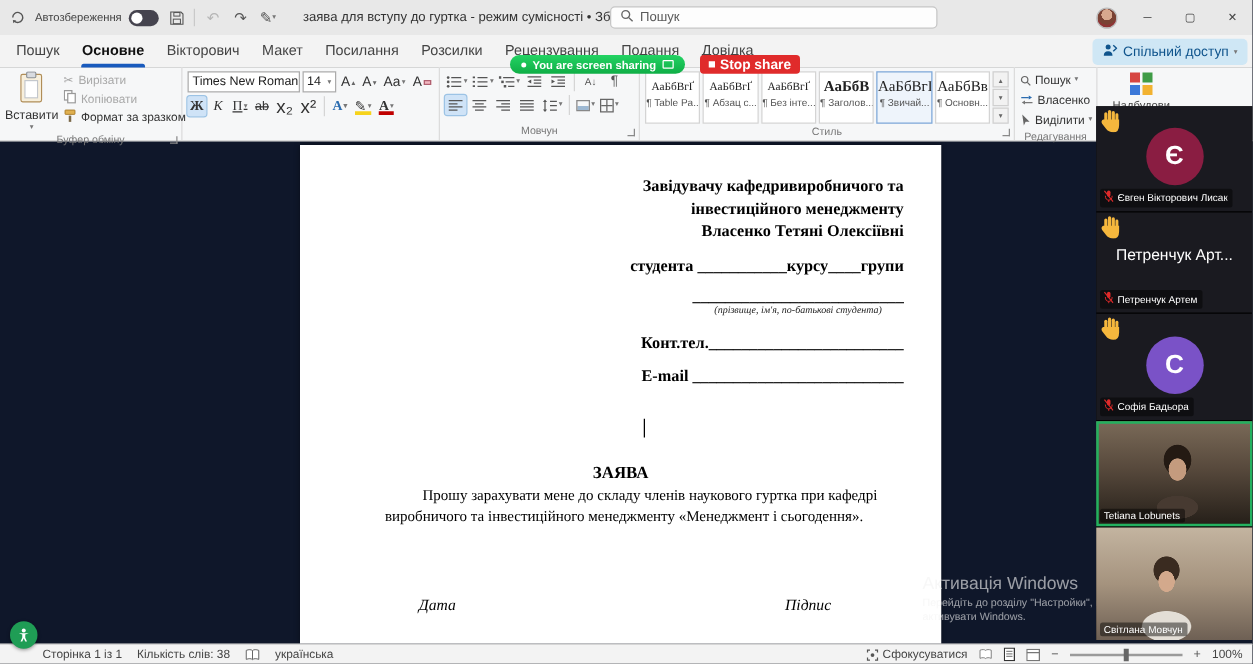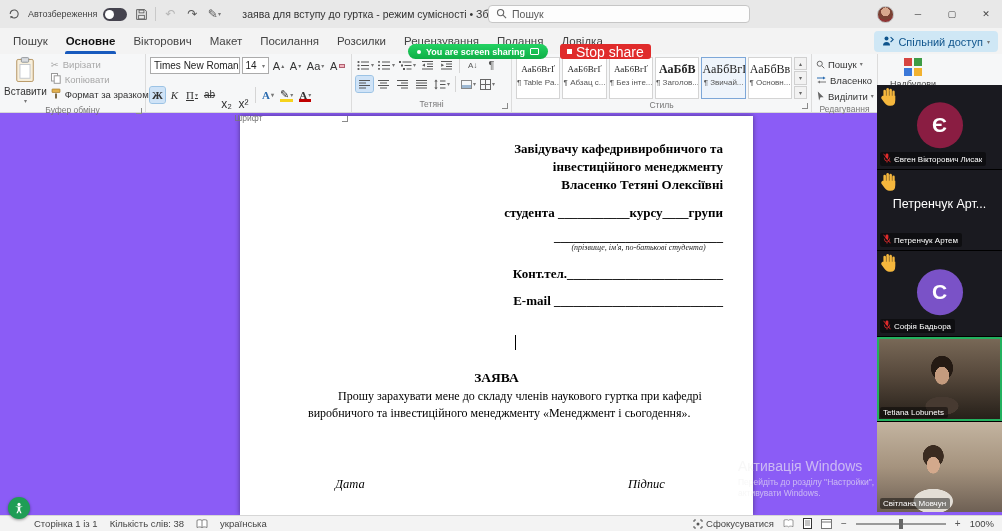--- a/index.html
+++ b/index.html
@@ -30,21 +30,21 @@
   .rtab.active::after { content:""; position:absolute; left:8px; right:8px; bottom:0; height:3px; background:#185abd; border-radius:2px 2px 0 0; }
   .share-btn { position:absolute; right:4px; top:3px; height:21px; background:#cfe7f5; border-radius:4px; display:flex; align-items:center; gap:4px; padding:0 8px; color:#0f548c; font-size:11px; cursor:pointer; }
 
   
   .share-banner { position:absolute; left:408px; top:44px; height:15px; border-radius:8px; background:linear-gradient(#23d363,#0fae46); display:flex; align-items:center; gap:5px; padding:0 9px; z-index:60; cursor:default; }
   .share-banner .dot { width:4px; height:4px; border-radius:50%; background:#fff; }
   .share-banner .txt { color:#fff; font-size:9px; font-weight:bold; white-space:nowrap; }
   .share-banner .mon { width:9px; height:7px; border:1px solid #fff; border-radius:1px; }
   .stop-share { position:absolute; left:560px; top:44px; height:15px; background:#e02b2b; border-radius:3px; display:flex; align-items:center; gap:4px; padding:0 7px; z-index:60; cursor:pointer; }
   .stop-share .sq { width:5px; height:5px; background:#fff; }
-  .stop-share .txt { color:#fff; font-size:14px; font-weight:normal; white-space:nowrap; }
+  .stop-share .txt { color:#fff; font-size:11px; font-weight:bold; white-space:nowrap; }
 
   
   .ribbon { position:absolute; top:54px; left:0; width:100%; height:59px; background:#f6f7f8; border-bottom:1px solid #d8d8d8; display:flex; z-index:10; }
   .rgroup { position:relative; height:100%; border-right:1px solid #dcdcdc; display:flex; flex-direction:column; flex:none; }
   .rgroup-body { flex:1; display:flex; padding:3px 4px 0 4px; }
   .rgroup-label { height:14px; font-size:8.5px; color:#777; text-align:center; position:relative; line-height:13px; }
   .dl { position:absolute; right:3px; bottom:3px; width:6px; height:6px; border-right:1px solid #8a8a8a; border-bottom:1px solid #8a8a8a; cursor:pointer; }
 
   
   .g-clipboard { width:146px; }
@@ -60,21 +60,21 @@
   .combo { border:1px solid #ababab; background:#fff; height:17px; font-size:10px; padding:0 3px; display:flex; align-items:center; gap:3px; color:#222; cursor:pointer; }
   .combo.fontname { width:92px; justify-content:space-between; white-space:nowrap; overflow:hidden; }
   .combo.fontsize { width:28px; justify-content:space-between; }
   .fbtn { display:inline-flex; align-items:center; justify-content:center; min-width:15px; height:16px; font-size:11px; color:#333; border-radius:2px; gap:1px; padding:0 2px; cursor:pointer; position:relative; }
   .fbtn.sel { background:#cfe3f7; outline:1px solid #9cc3e5; }
   .mini { font-size:6px; color:#666; }
   .b-bold { font-weight:bold; font-family:"Liberation Serif",serif; }
   .b-italic { font-style:italic; font-family:"Liberation Serif",serif; }
   .b-under { text-decoration:underline; font-family:"Liberation Serif",serif; }
   .b-strike { text-decoration:line-through; font-size:10px; }
-  .b-sub,.b-sup { font-size:12px;margin-top:19px; }
+  .b-sub,.b-sup { font-size:15px; }
   .b-effects { color:#2b6cb0; font-family:"Liberation Serif",serif; font-weight:bold; }
   .colorbar { position:absolute; left:2px; right:2px; bottom:1px; height:3px; }
   .bar-yellow { background:#f6d31c; }
   .bar-red { background:#c00000; }
   .eraser { width:6px; height:4px; background:#f2b6c0; border:1px solid #b06070; margin-left:1px; }
   .vsep { width:1px; height:16px; background:#d5d5d5; margin:0 2px; }
 
   
   .g-paragraph { width:160px; }
   .pbtn { display:inline-flex; align-items:center; justify-content:center; min-width:17px; height:16px; gap:1px; border-radius:2px; cursor:pointer; padding:0 1px; }
@@ -100,21 +100,21 @@
   .edit-cmd { display:flex; align-items:center; gap:3px; font-size:9.5px; height:14px; cursor:pointer; white-space:nowrap; color:#333; }
 
   
   .g-addins { flex:1; border-right:none; }
   .addins-body { display:flex; flex-direction:column; align-items:center; padding-top:4px; gap:3px; width:70px; }
   .grid-icon { width:18px; height:18px; display:grid; grid-template-columns:8px 8px; grid-template-rows:8px 8px; gap:2px; cursor:pointer; }
   .grid-icon i { display:block; }
   .addins-label { font-size:9px; color:#444; }
 
   
-  .docarea { position:absolute; top:113px; left:0; width:100%; height:402px; background:#8b5cf6; overflow:hidden; z-index:5; }
+  .docarea { position:absolute; top:113px; left:0; width:100%; height:402px; background:#0f172a; overflow:hidden; z-index:5; }
   .page { position:absolute; left:240px; top:3px; width:513px; height:399px; background:#fff; box-shadow:0 0 5px rgba(0,0,0,.45); font-family:"Liberation Serif",serif; color:#000; }
   .addressee { position:absolute; top:24px; right:30px; text-align:right; font-weight:bold; font-size:13px; line-height:18px; }
   .d-line { position:absolute; right:30px; font-weight:bold; font-size:13px; white-space:nowrap; }
   .student-line { top:89px; }
   .name-block { position:absolute; top:114px; right:30px; text-align:center; }
   .name-underline { font-weight:bold; font-size:13px; line-height:13px; }
   .name-caption { font-style:italic; font-size:8px; color:#222; }
   .phone-line { top:150px; }
   .email-line { top:177px; }
   .caret-cursor { position:absolute; left:275px; top:219px; width:1px; height:15px; background:#000; }
@@ -335,21 +335,20 @@
                 <span class="colorbar bar-yellow"></span>
               </span>
             <span class="fbtn">
                 <span class="b-bold">А</span>
                 <span class="cv">▾</span>
                 <span class="colorbar bar-red"></span>
               </span>
           </div>
         </div>
       </div>
-      <div class="rgroup-label"><span>Шрифт</span><span class="dl"></span></div>
     </div>
 
     <div class="rgroup g-paragraph">
       <div class="rgroup-body">
         <div class="fg-rows">
           <div class="fg-row">
             <span class="pbtn">
               <svg width="13" height="11">
                   <circle cx="1.5" cy="2" r="1.1" fill="#555"></circle>
                   <circle cx="1.5" cy="5.5" r="1.1" fill="#555"></circle>
@@ -431,21 +430,21 @@
                 <span class="ic-shading"></span>
                 <span class="cv">▾</span>
               </span>
             <span class="pbtn">
                 <span class="ic-borders"></span>
                 <span class="cv">▾</span>
               </span>
           </div>
         </div>
       </div>
-      <div class="rgroup-label"><span>Тетяні</span><span class="dl"></span></div>
+      <div class="rgroup-label"><span>Мовчун</span><span class="dl"></span></div>
     </div>
 
     <div class="rgroup g-styles">
       <div class="rgroup-body">
         <div class="style-card">
           <div class="sprev">АаБбВгҐ</div>
           <div class="sname">¶ Table Pa...</div>
         </div>
         <div class="style-card">
           <div class="sprev">АаБбВгҐ</div>

